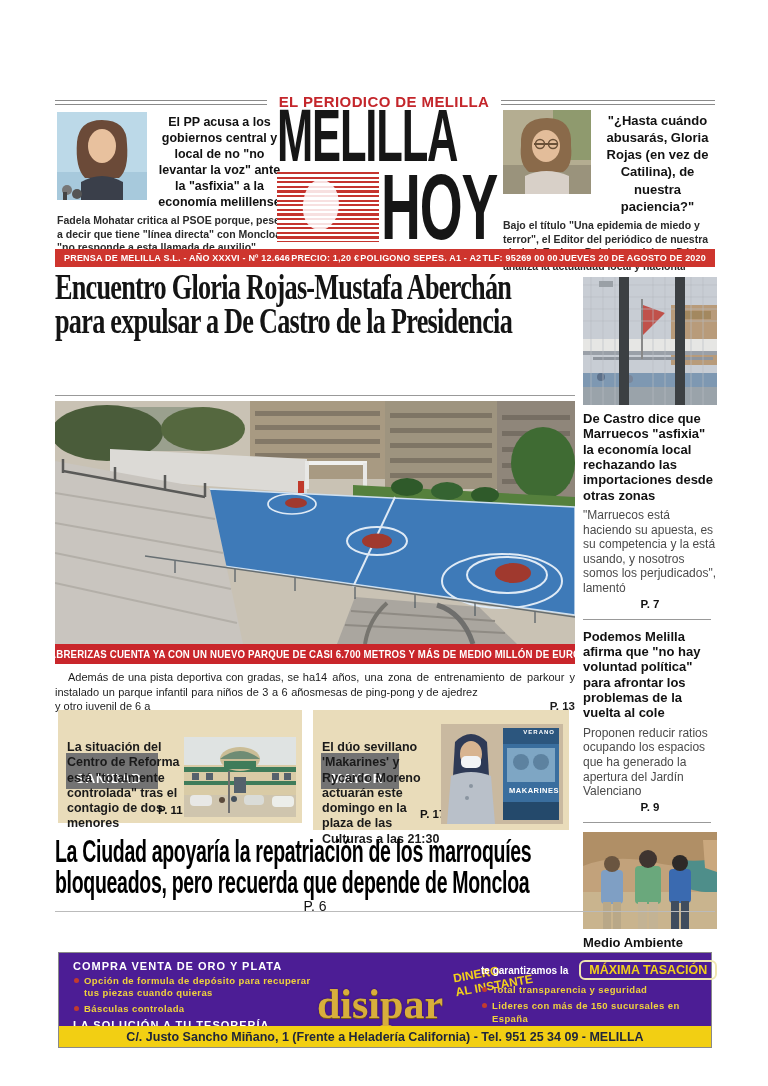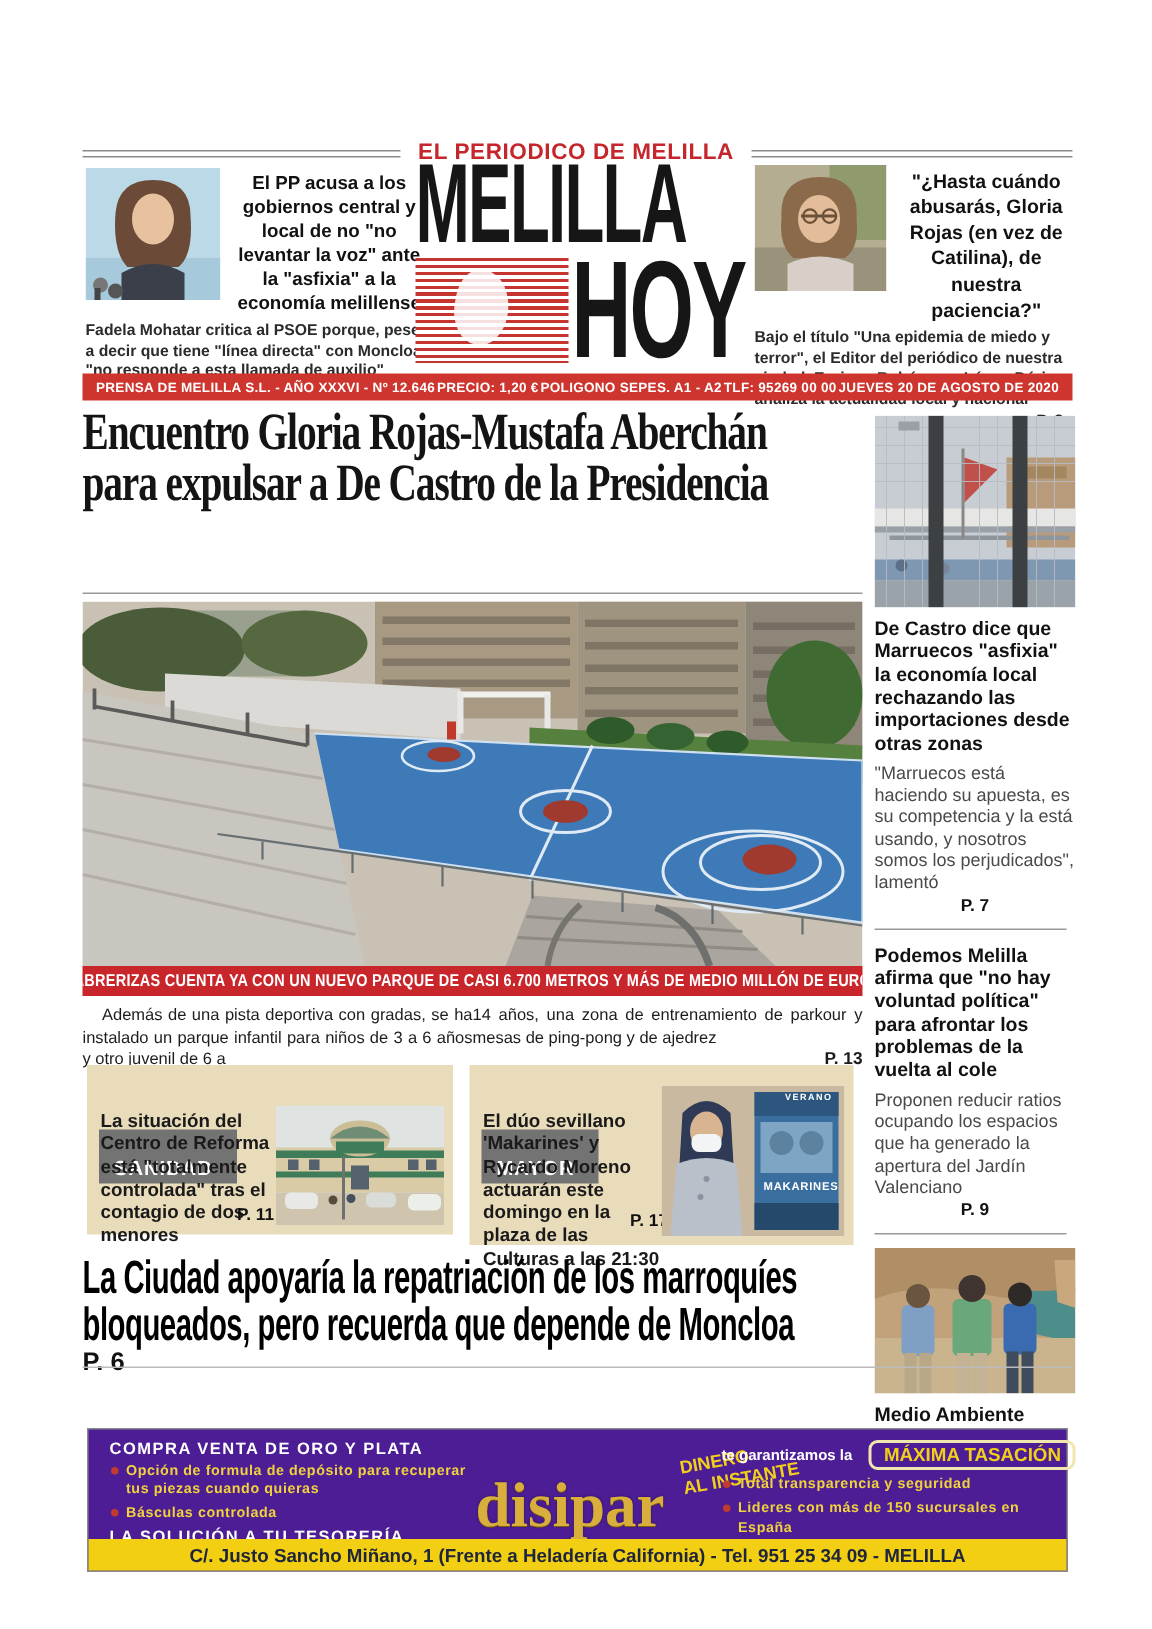--- a/index.html
+++ b/index.html
@@ -70,21 +70,21 @@
   .box-text{position:absolute;left:9px;top:30px;width:118px;font-size:12.5px;font-weight:bold;line-height:1.22;color:#1a1a1a;}
   .box-page{position:absolute;font-weight:bold;font-size:11.5px;}
   .box-photo{position:absolute;overflow:hidden;}
   .sanidad-photo{right:6px;top:27px;width:112px;height:80px;}
   .mayor-photo{right:6px;top:14px;width:122px;height:100px;}
   .poster-label{position:absolute;color:#fff;font-weight:bold;text-align:center;}
   
   .bottom-headline{position:absolute;left:55px;top:836px;width:525px;font-weight:bold;
                    font-size:31px;line-height:31px;letter-spacing:-.5px;color:#000;}
   .bottom-headline span{display:block;white-space:nowrap;transform:scaleX(.63);transform-origin:0 50%;}
-  .bottom-page{position:absolute;left:55px;top:898px;width:520px;text-align:left;font-weight:bold;font-size:17px;}
+  .bottom-page{position:absolute;left:55px;top:898px;width:520px;text-align:center;font-weight:normal;font-size:14px;}
   
   .pre-ad-rule{position:absolute;left:55px;top:911px;width:660px;border-top:1px solid #bbb;}
   .ad{position:absolute;left:58px;top:916px;width:654px;height:96px;background:#4c1d95;
       border:1px solid #8a8a8a;box-sizing:border-box;margin-top:36px;}
   .ad-left{position:absolute;left:14px;top:7px;width:252px;}
   .ad-white{color:#fff;font-weight:bold;font-size:11px;letter-spacing:1px;}
   .ad-bullet{color:#f0d23c;font-weight:bold;font-size:9.5px;line-height:1.3;margin-top:3px;
              padding-left:11px;position:relative;letter-spacing:.4px;}
   .ad-bullet::before{content:"";position:absolute;left:1px;top:3px;width:5px;height:5px;border-radius:50%;background:#c23b2e;}
   .ad-solution{margin-top:4px;}

